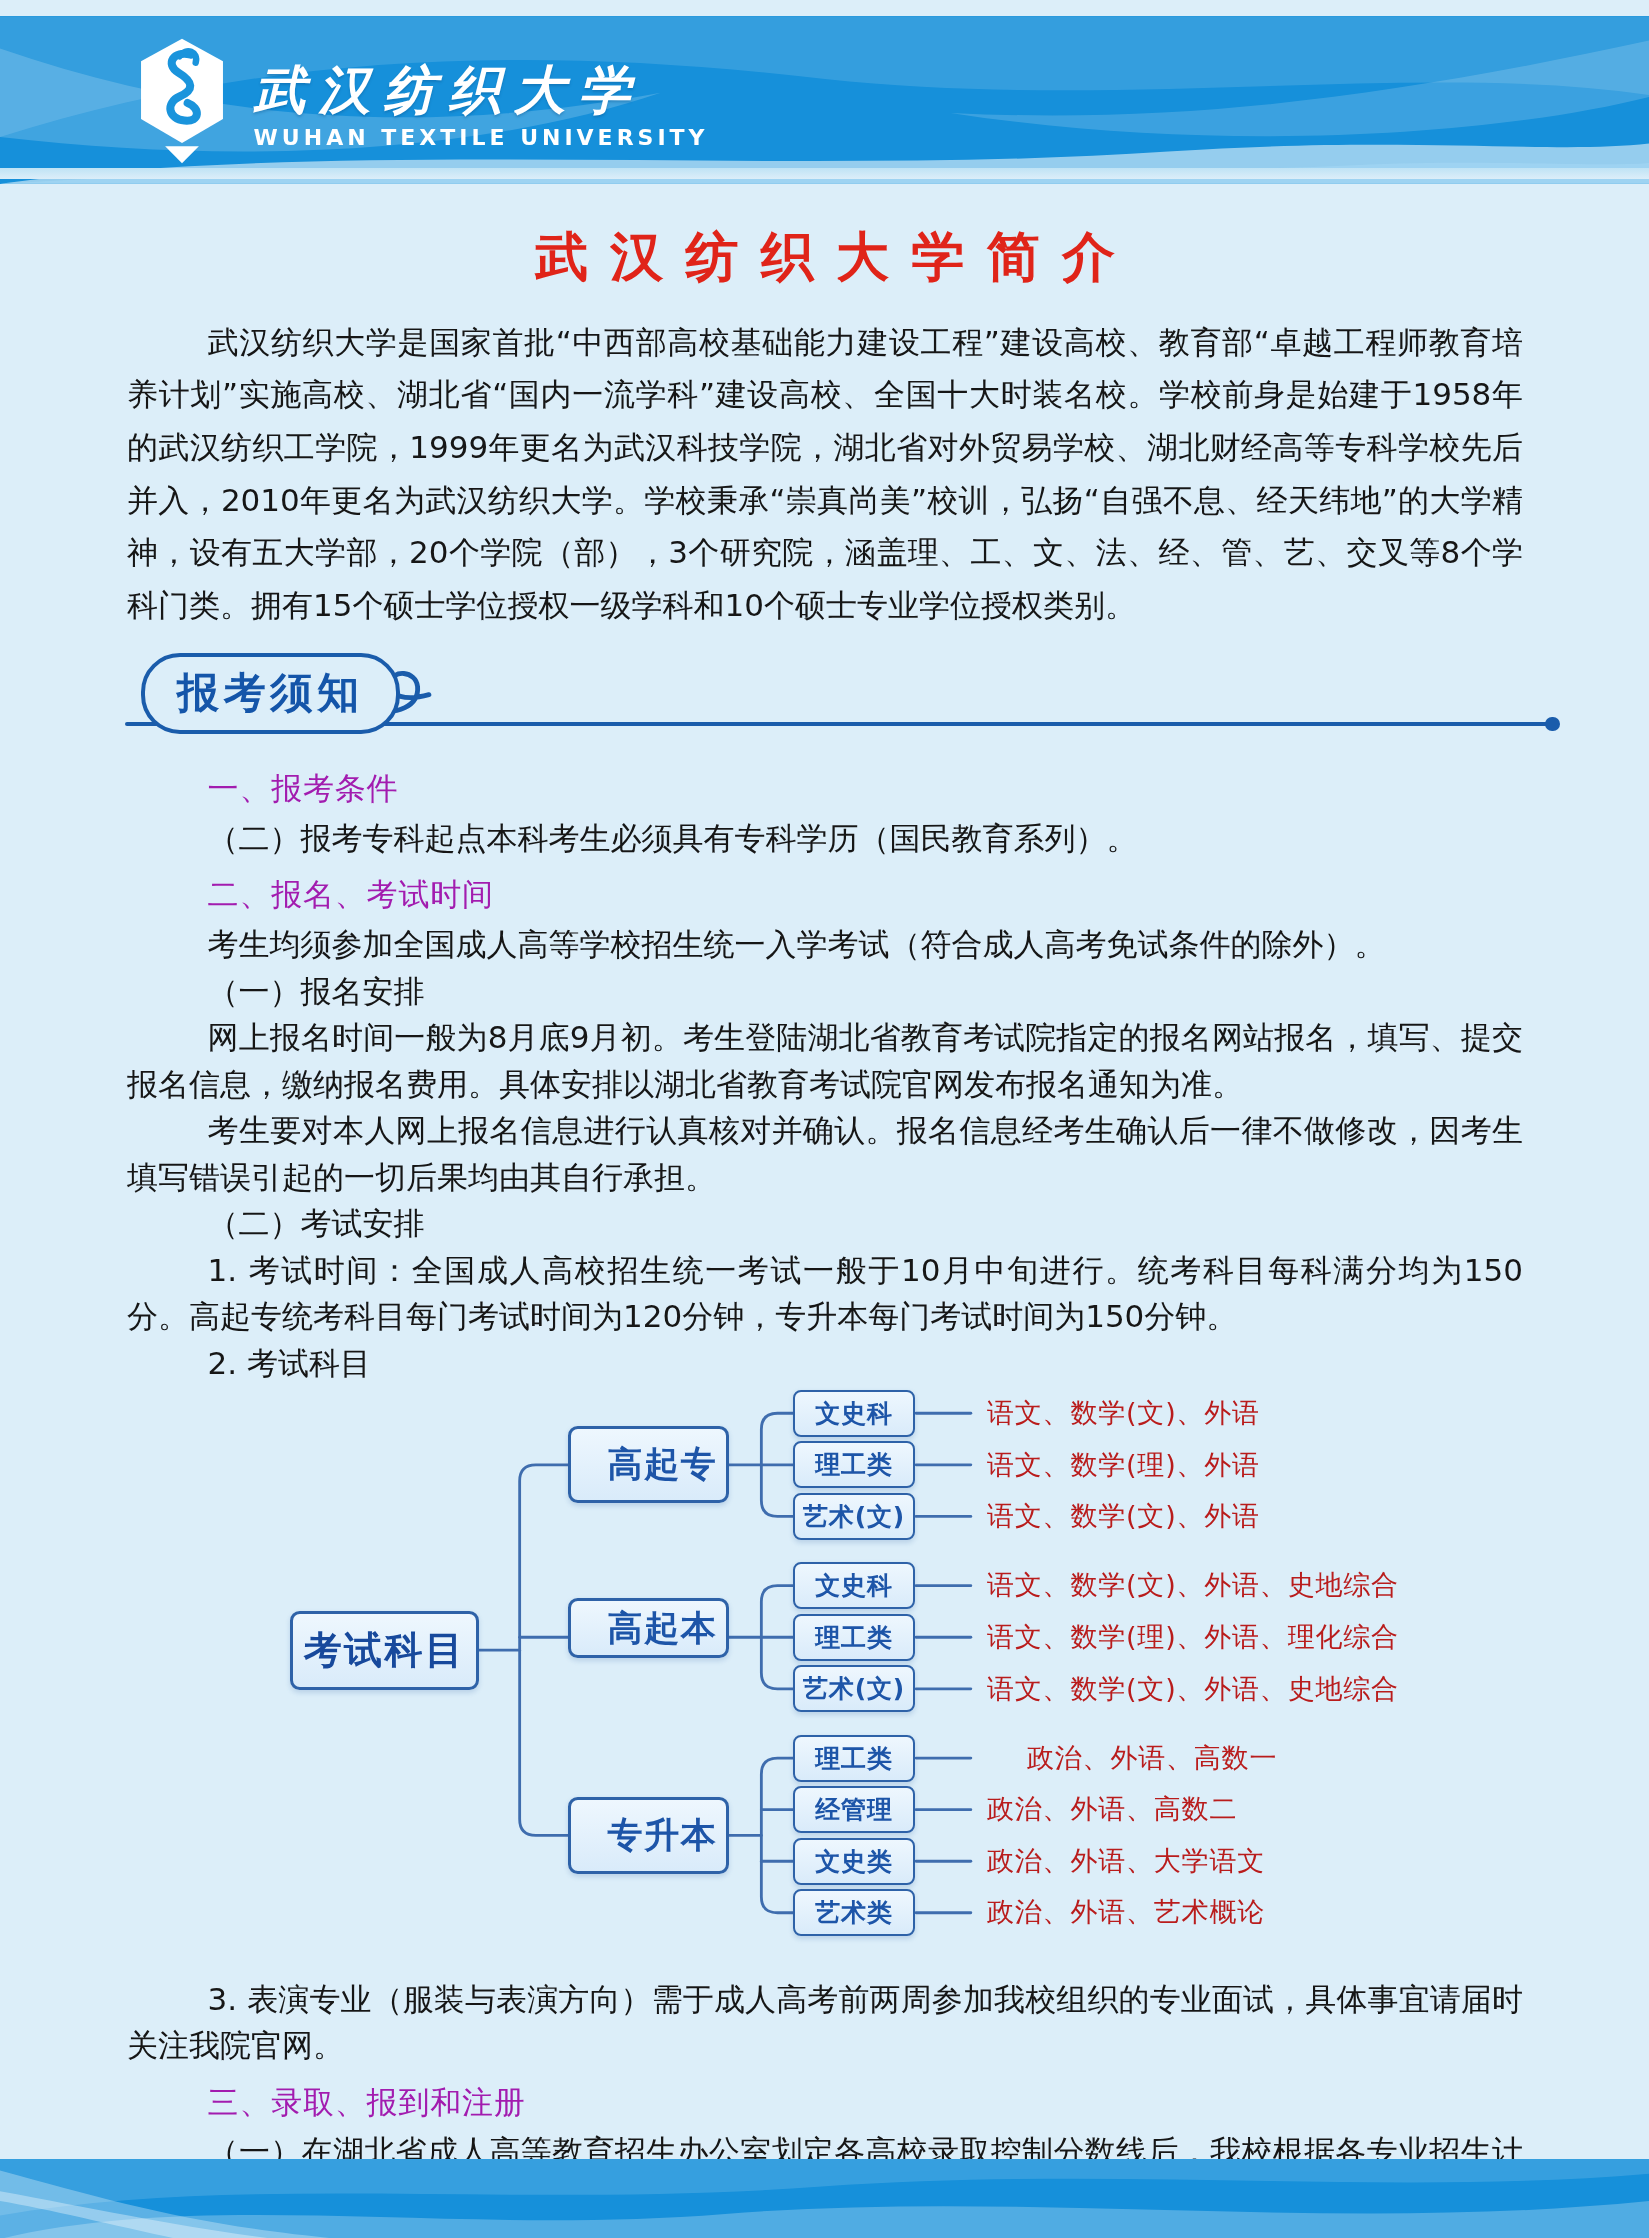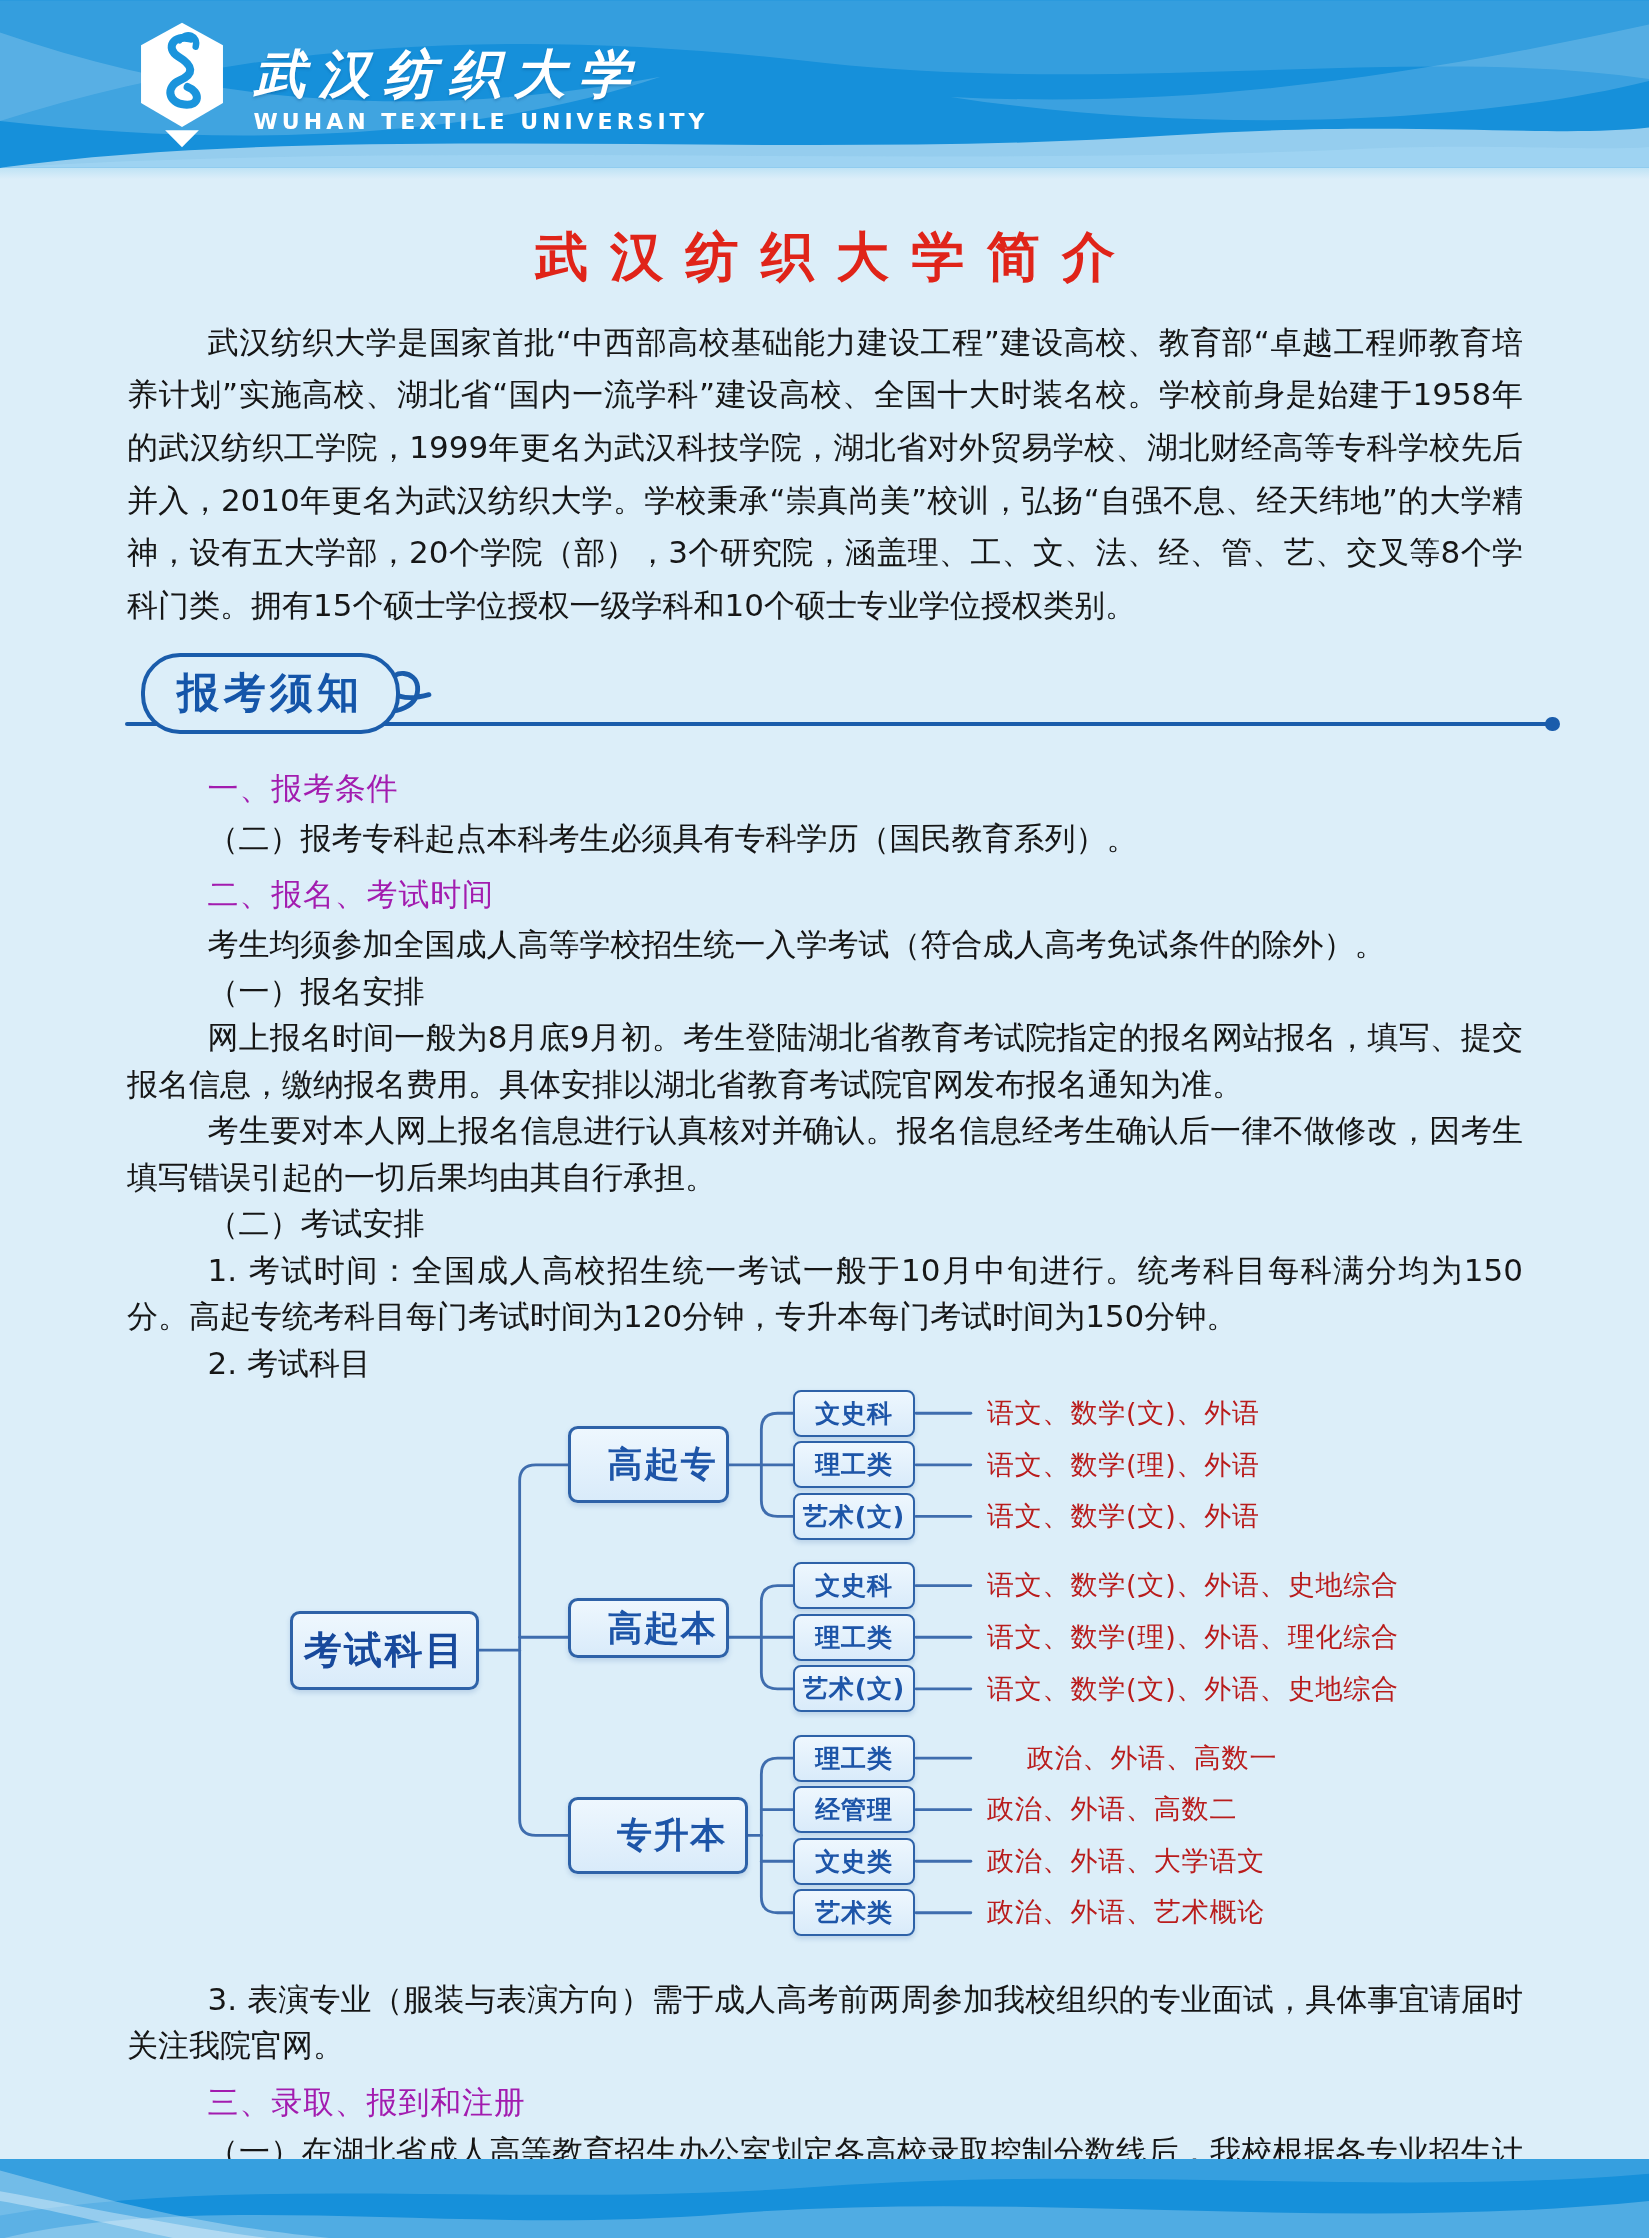--- a/index.html
+++ b/index.html
@@ -1,20 +1,20 @@
 <!DOCTYPE html>
 <html style="font-size:13px"><head>
 <meta charset="utf-8">
 <style>
   html,body{margin:0;padding:0;background:#9fb6c4;}
   .page{position:relative;width:1650px;height:2239px;background:#dceef9;overflow:hidden;
         font-family:"DejaVu Sans","Liberation Sans",sans-serif;}
 
   
-  .header{position:absolute;top:0;left:0;width:1650px;height:168px;background:#1690da;overflow:hidden;}
+  .header{position:absolute;top:16px;left:0;width:1650px;height:168px;background:#1690da;overflow:hidden;}
   .header svg{position:absolute;top:0;left:0;}
   .header-strip{position:absolute;top:168px;left:0;width:1650px;height:11.3px;
                 background:linear-gradient(180deg,#bfe3f5,#dceef9);}
   .logo{position:absolute;left:133px;top:21px;display:flex;align-items:flex-start;}
   .logo-emblem{width:98px;height:127px;}
   .logo-text{margin-left:22.6px;padding-top:27px;color:#fff;}
   .logo-cn{font-size:52px;font-weight:700;font-style:italic;letter-spacing:13px;line-height:1;
            text-shadow:0 1.6px 2.4px rgba(0,60,110,.25);}
   .logo-en{font-size:22px;font-weight:700;letter-spacing:4px;margin-top:11.3px;line-height:1;}
 
@@ -143,21 +143,21 @@
               <path d="M1137,522 H1205"></path>
               <path d="M1137,586 H1205"></path>
             <path d="M1137,650 H1205"></path>
           </g>
         </svg>
 
         <div class="dnode root" style="left:290px;top:222px;width:189px;height:79px;">考试科目</div>
 
         <div class="dnode branch" style="left:568px;top:37px;width:161px;height:77px;">高起专</div>
         <div class="dnode branch" style="left:568px;top:209px;width:161px;height:60px;">高起本</div>
-        <div class="dnode branch" style="left:568px;top:408px;width:180px;height:77px;">专升本</div>
+        <div class="dnode branch" style="left:568px;top:408px;width:161px;height:77px;">专升本</div>
 
         <div class="dnode leaf" style="left:793px;top:0.8px;width:122px;height:47px;">文史科</div>
         <div class="dnode leaf" style="left:793px;top:52px;width:122px;height:47px;">理工类</div>
         <div class="dnode leaf" style="left:793px;top:104px;width:122px;height:47px;">艺术(文)</div>
         <div class="dnode leaf" style="left:793px;top:173px;width:122px;height:47px;">文史科</div>
         <div class="dnode leaf" style="left:793px;top:225px;width:122px;height:47px;">理工类</div>
         <div class="dnode leaf" style="left:793px;top:276px;width:122px;height:47px;">艺术(文)</div>
         <div class="dnode leaf" style="left:793px;top:346px;width:122px;height:47px;">理工类</div>
         <div class="dnode leaf" style="left:793px;top:397px;width:122px;height:47px;">经管理</div>
         <div class="dnode leaf" style="left:793px;top:449px;width:122px;height:47px;">文史类</div>

